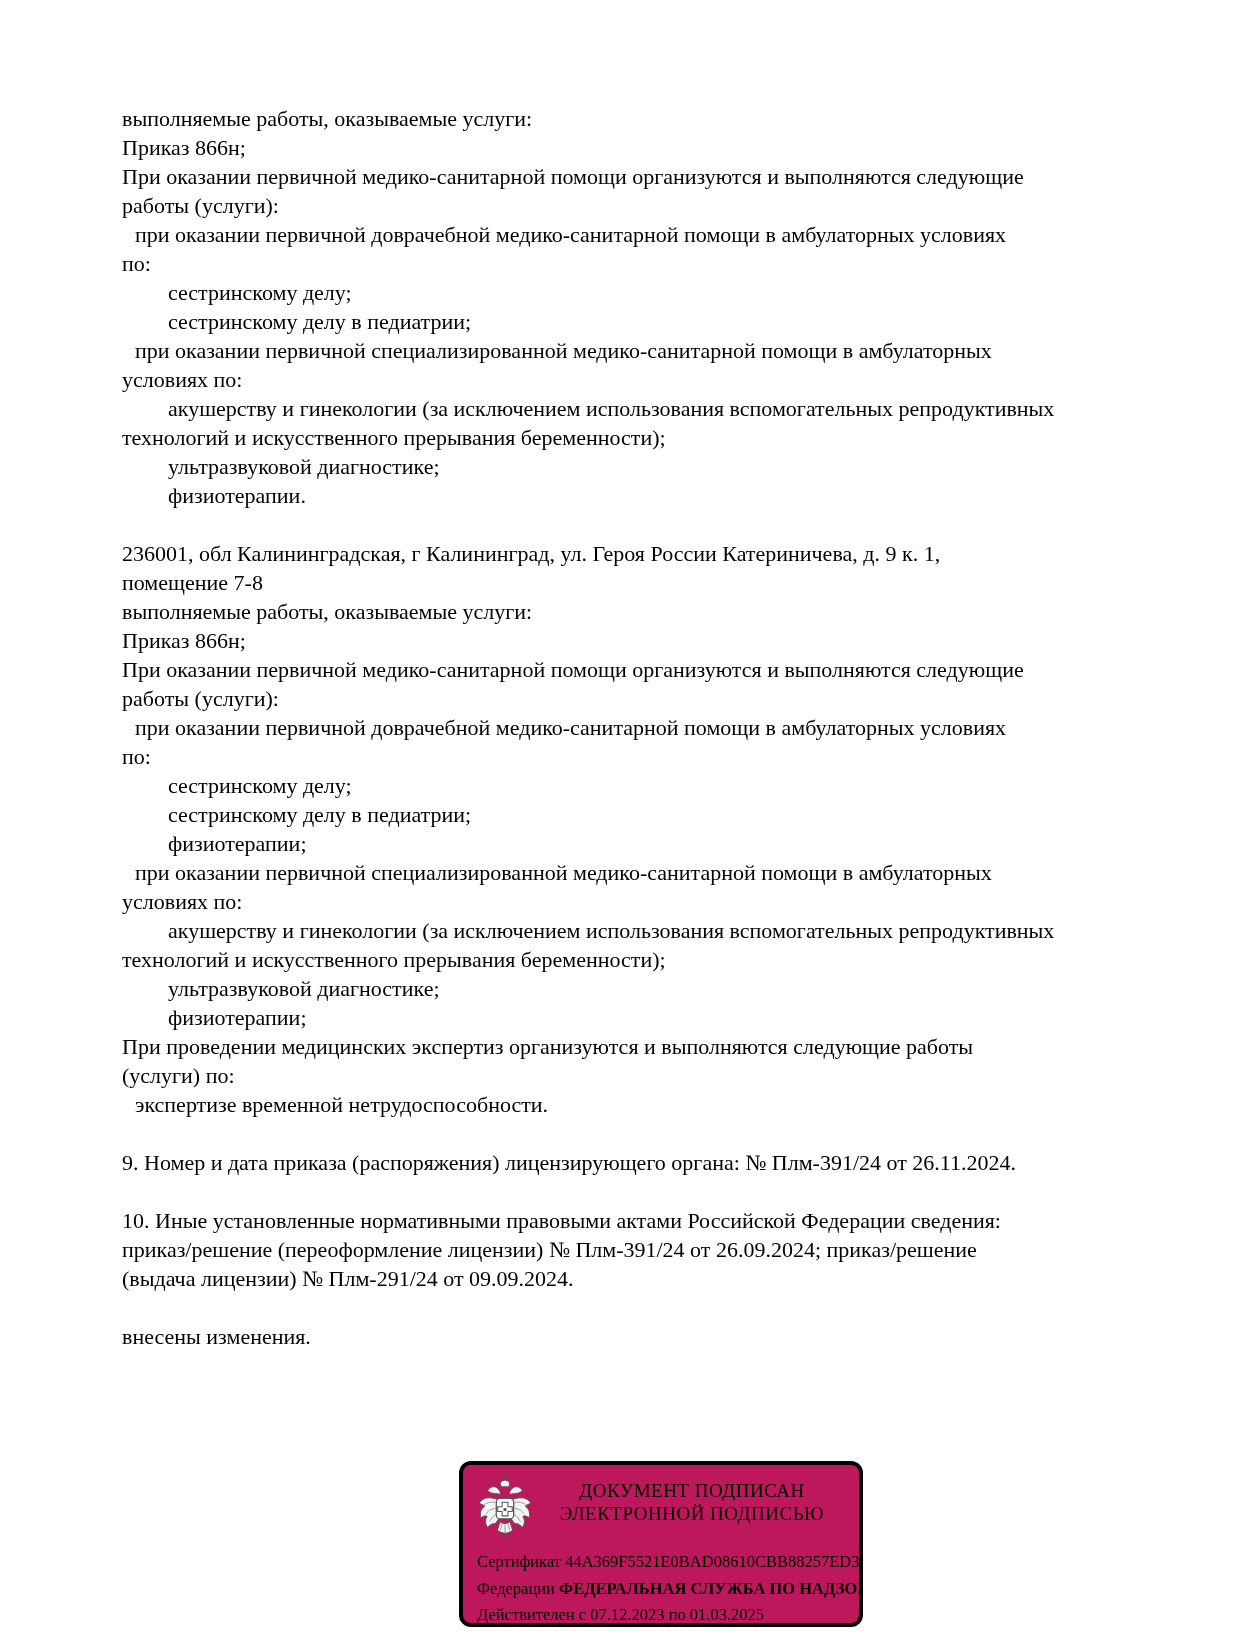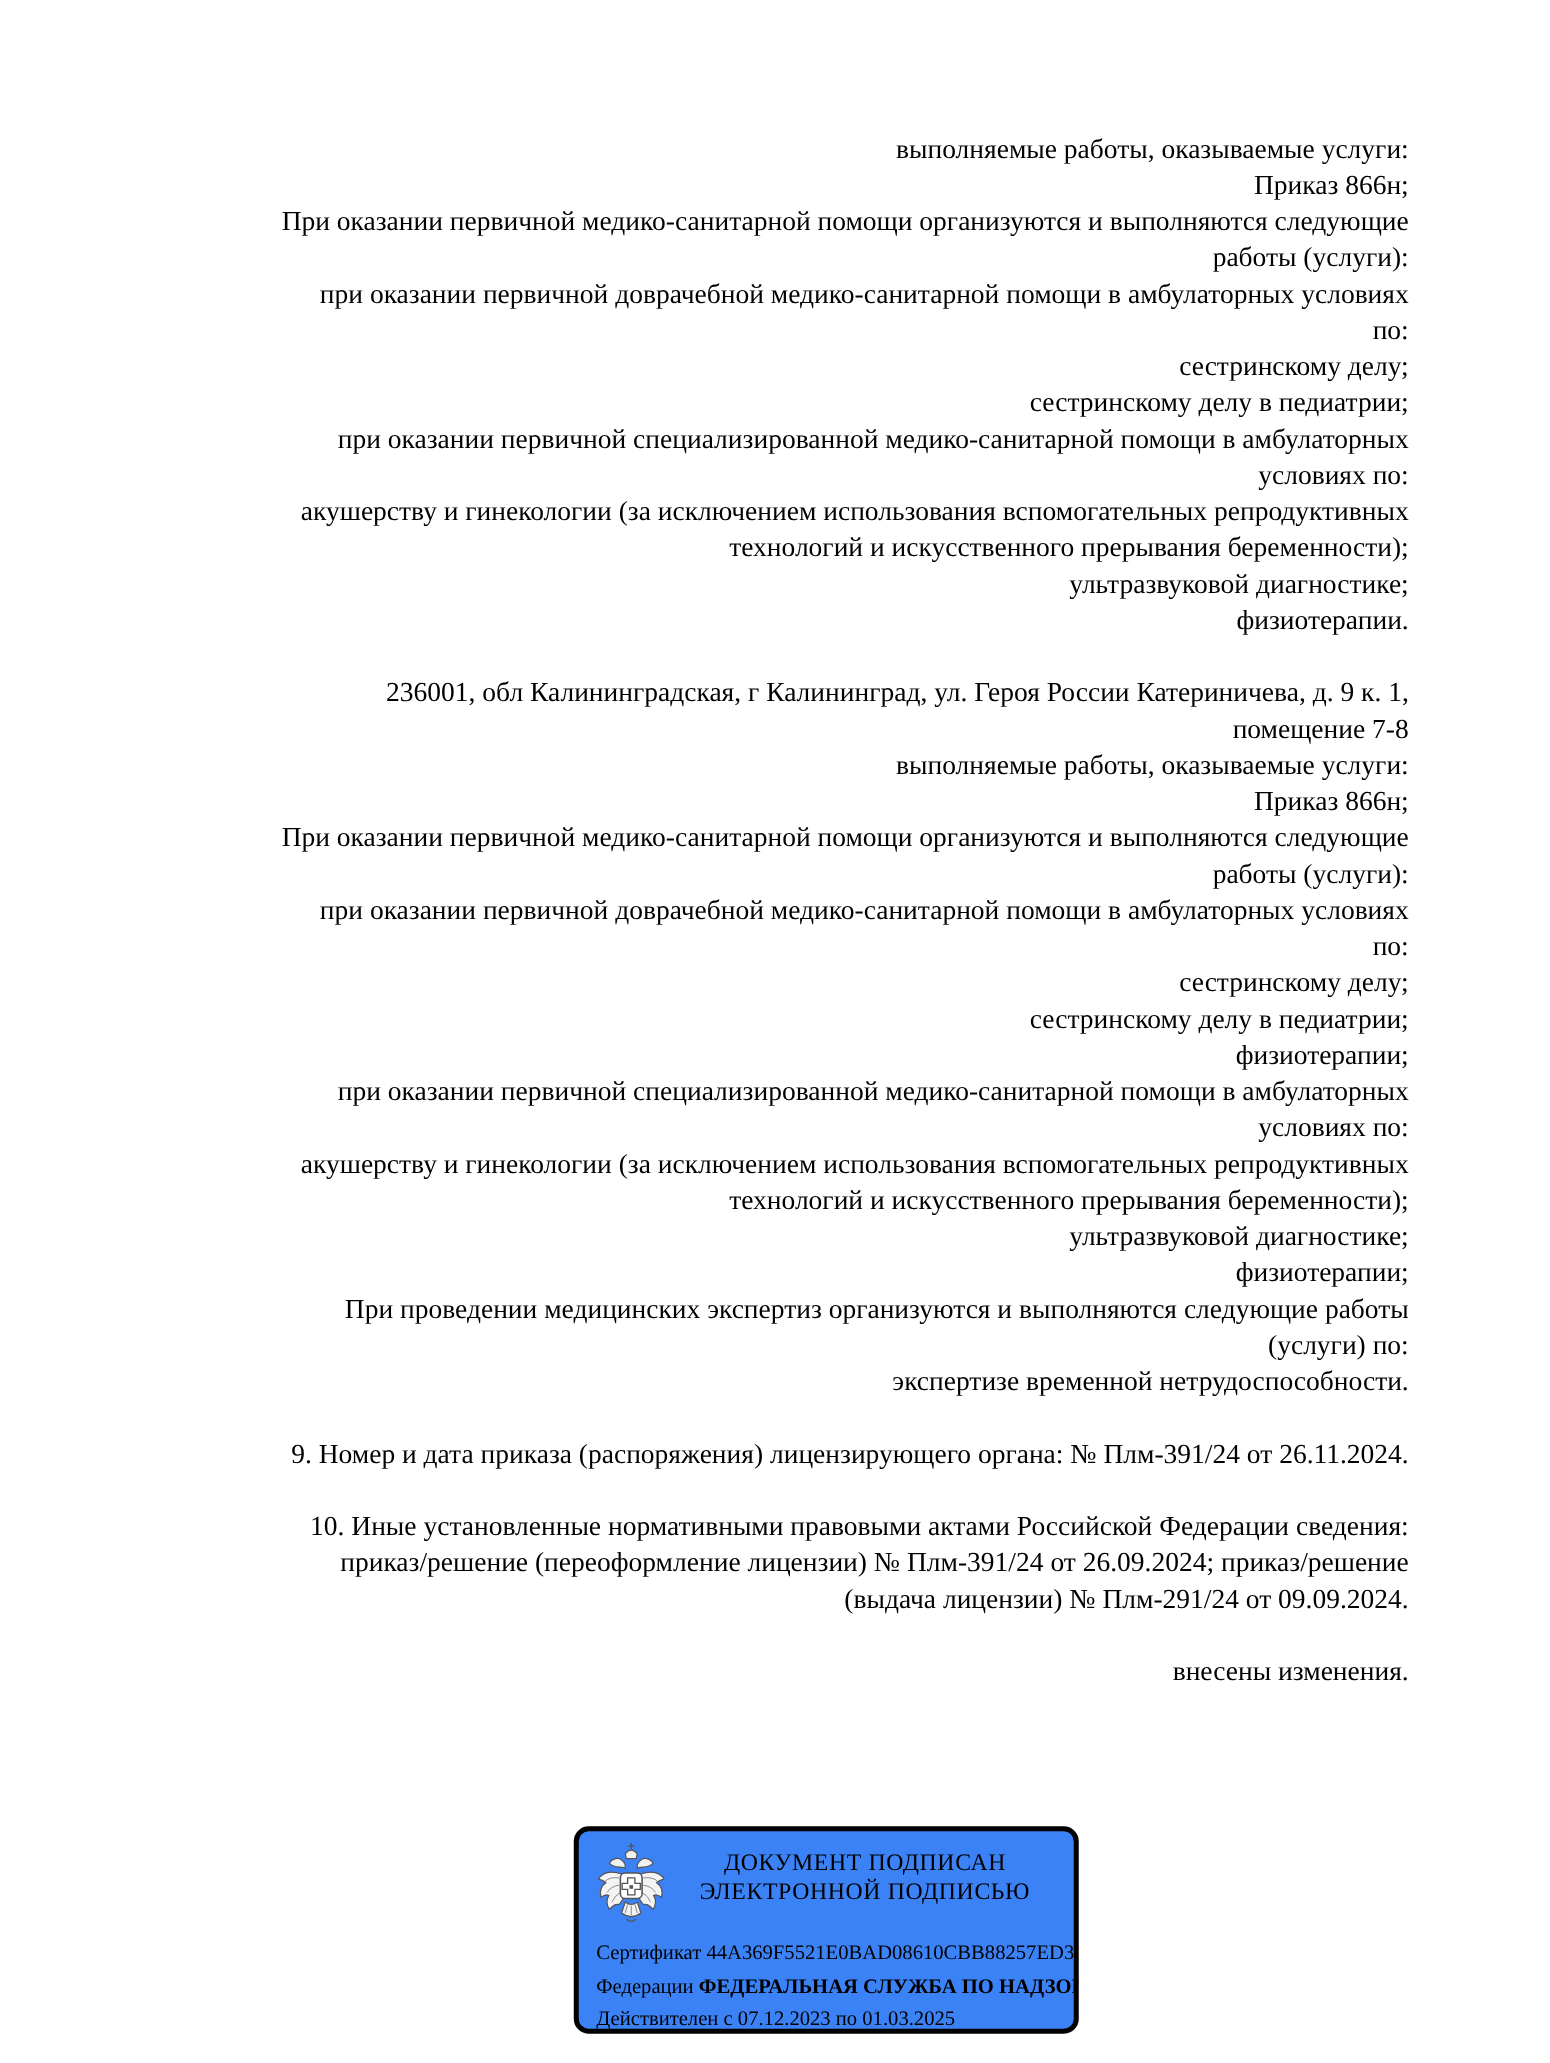--- a/index.html
+++ b/index.html
@@ -13,33 +13,33 @@
     overflow:hidden;
   }
   .doc{
     position:absolute;
     left:122px;
     top:104px;
     width:1005px;
     font-size:22px;
     line-height:29px;
   }
-  .line{height:29px;white-space:nowrap;text-align:right;}
+  .line{height:29px;white-space:nowrap;}
   .ind1{padding-left:13px;}
   .ind2{padding-left:46px;}
   .stamp{
     position:absolute;
     left:459px;
     top:1461px;
     width:404px;
     height:166px;
     border:4px solid #000000;
     border-radius:12px;
     box-sizing:border-box;
-    background:#3b82f6;
+    background:#be185d;
   }
   .emblem{
     position:absolute;
     left:13px;
     top:8px;
     width:58px;
     height:78px;
   }
   .stamp-title{
     position:absolute;

